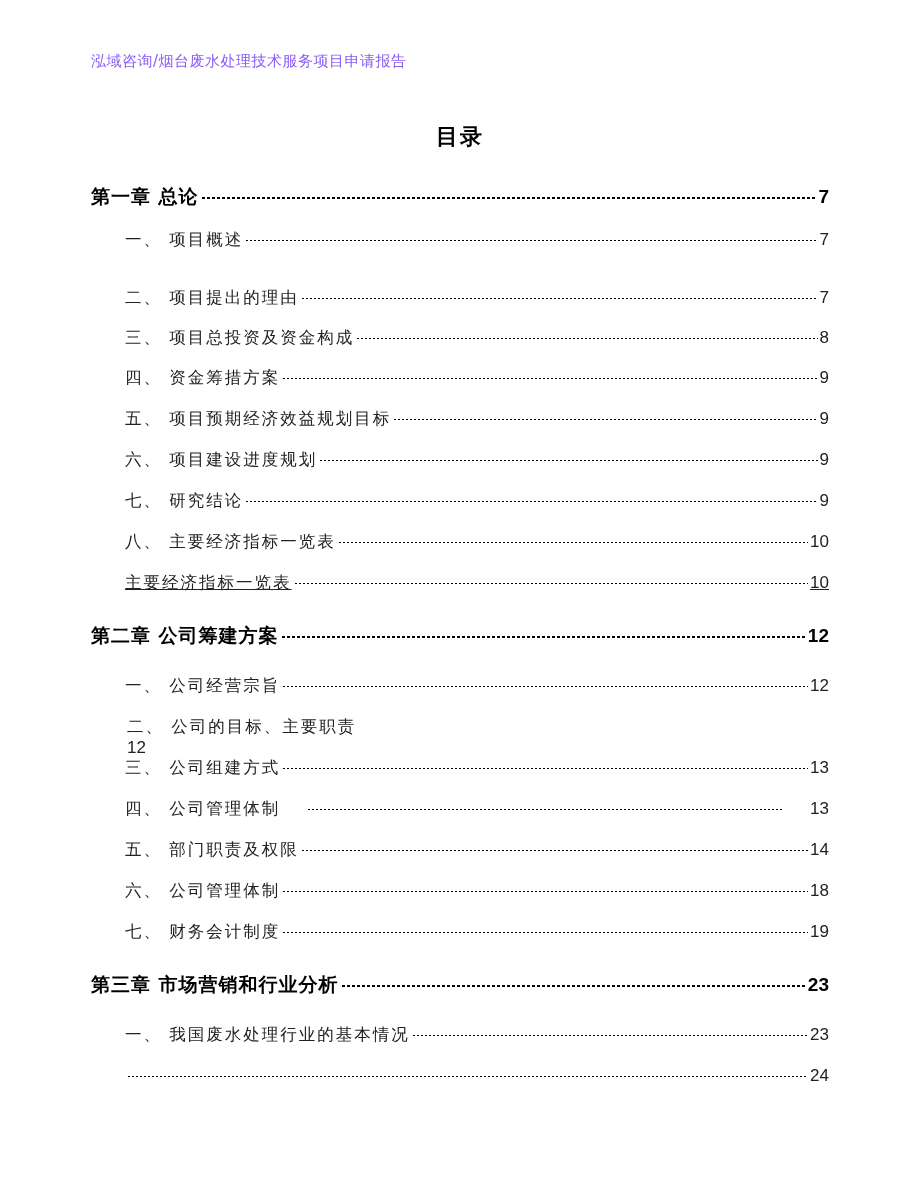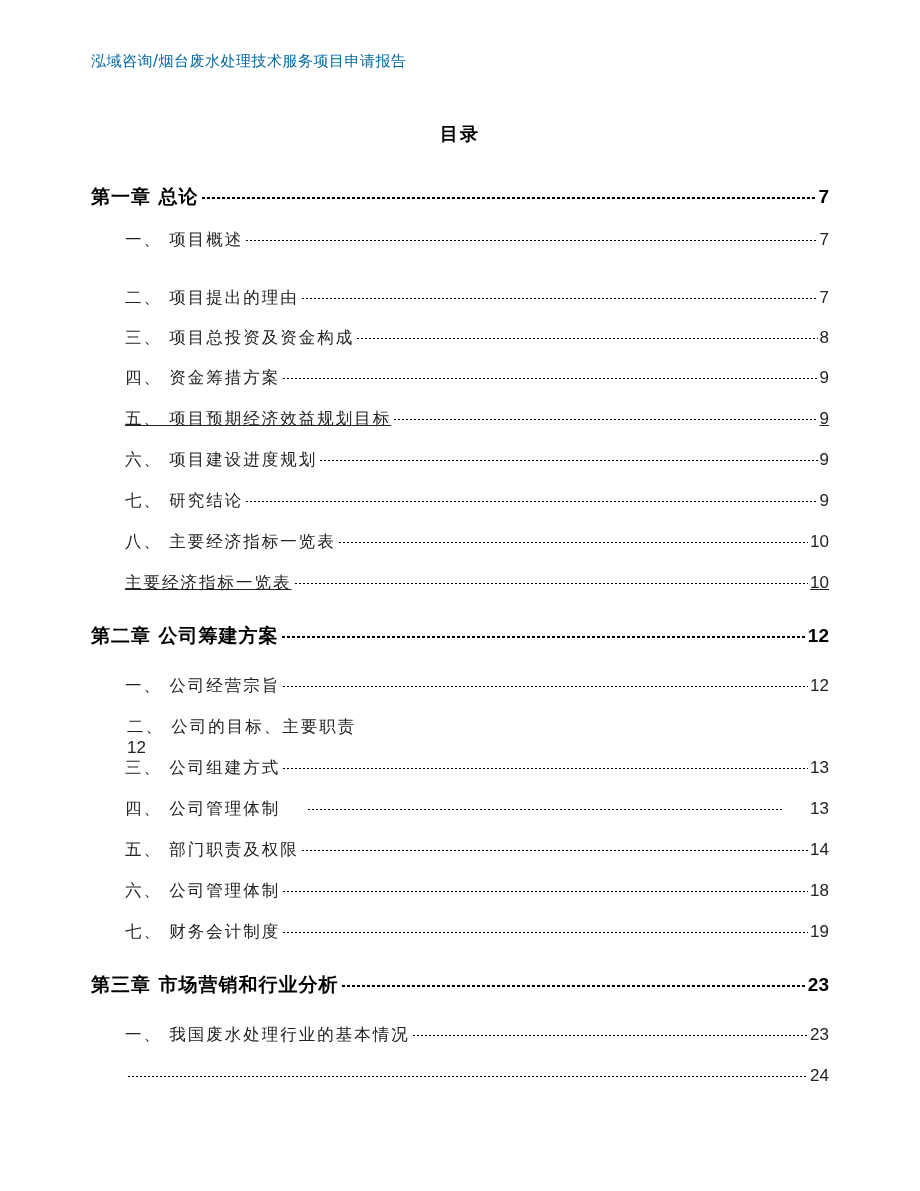--- a/index.html
+++ b/index.html
@@ -13,30 +13,30 @@
       position: relative;
       overflow: hidden;
       font-family: "DejaVu Sans", "Liberation Sans", sans-serif;
       color: #000;
     }
     .header {
       position: absolute;
       left: 91px;
       top: 52px;
       font-size: 15px;
-      color: #0369a1;
+      color: #8b5cf6;
       letter-spacing: 0.5px;
     }
     .title {
       position: absolute;
       left: 0;
       width: 920px;
       top: 122px;
       text-align: center;
-      font-size: 18px;
+      font-size: 22px;
       font-weight: bold;
       letter-spacing: 2px;
     }
     .toc {
       position: absolute;
       left: 0;
       top: 0;
       width: 920px;
     }
     .toc-row {
@@ -119,21 +119,21 @@
     <div class="toc-row section" style="top: 327px;">
       <span class="label">三、 项目总投资及资金构成</span>
       <span class="leader"></span>
       <span class="page">8</span>
     </div>
     <div class="toc-row section" style="top: 367px;">
       <span class="label">四、 资金筹措方案</span>
       <span class="leader"></span>
       <span class="page">9</span>
     </div>
-    <div class="toc-row section" style="top: 408px; text-decoration: underline;">
+    <div class="toc-row section" style="top: 408px;">
       <span class="label">五、 项目预期经济效益规划目标</span>
       <span class="leader"></span>
       <span class="page">9</span>
     </div>
     <div class="toc-row section" style="top: 449px;">
       <span class="label">六、 项目建设进度规划</span>
       <span class="leader"></span>
       <span class="page">9</span>
     </div>
     <div class="toc-row section" style="top: 490px;">

